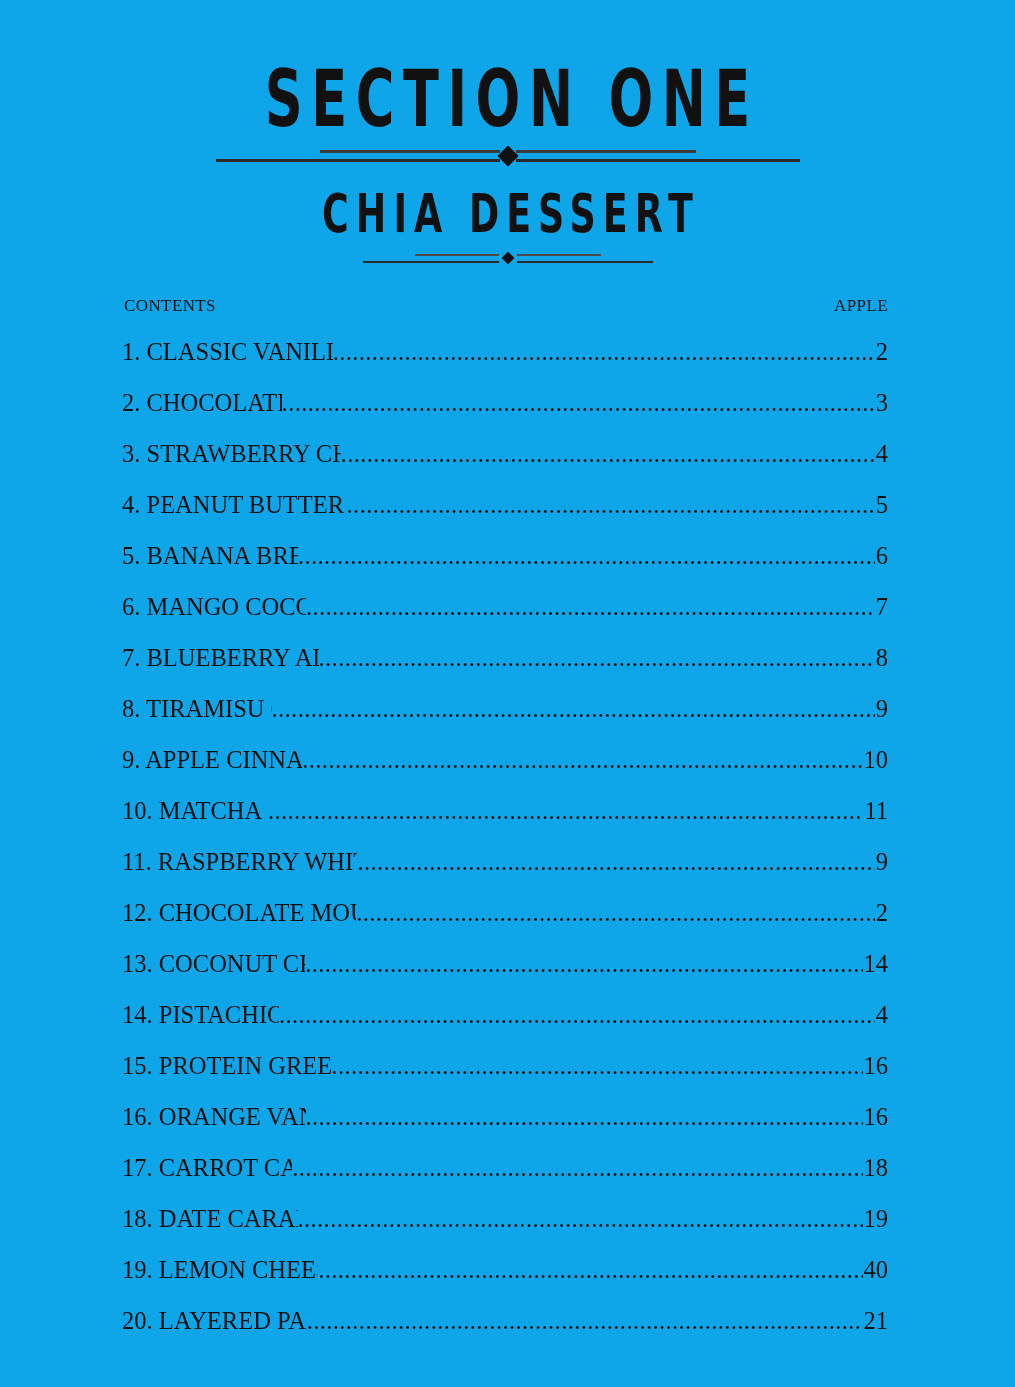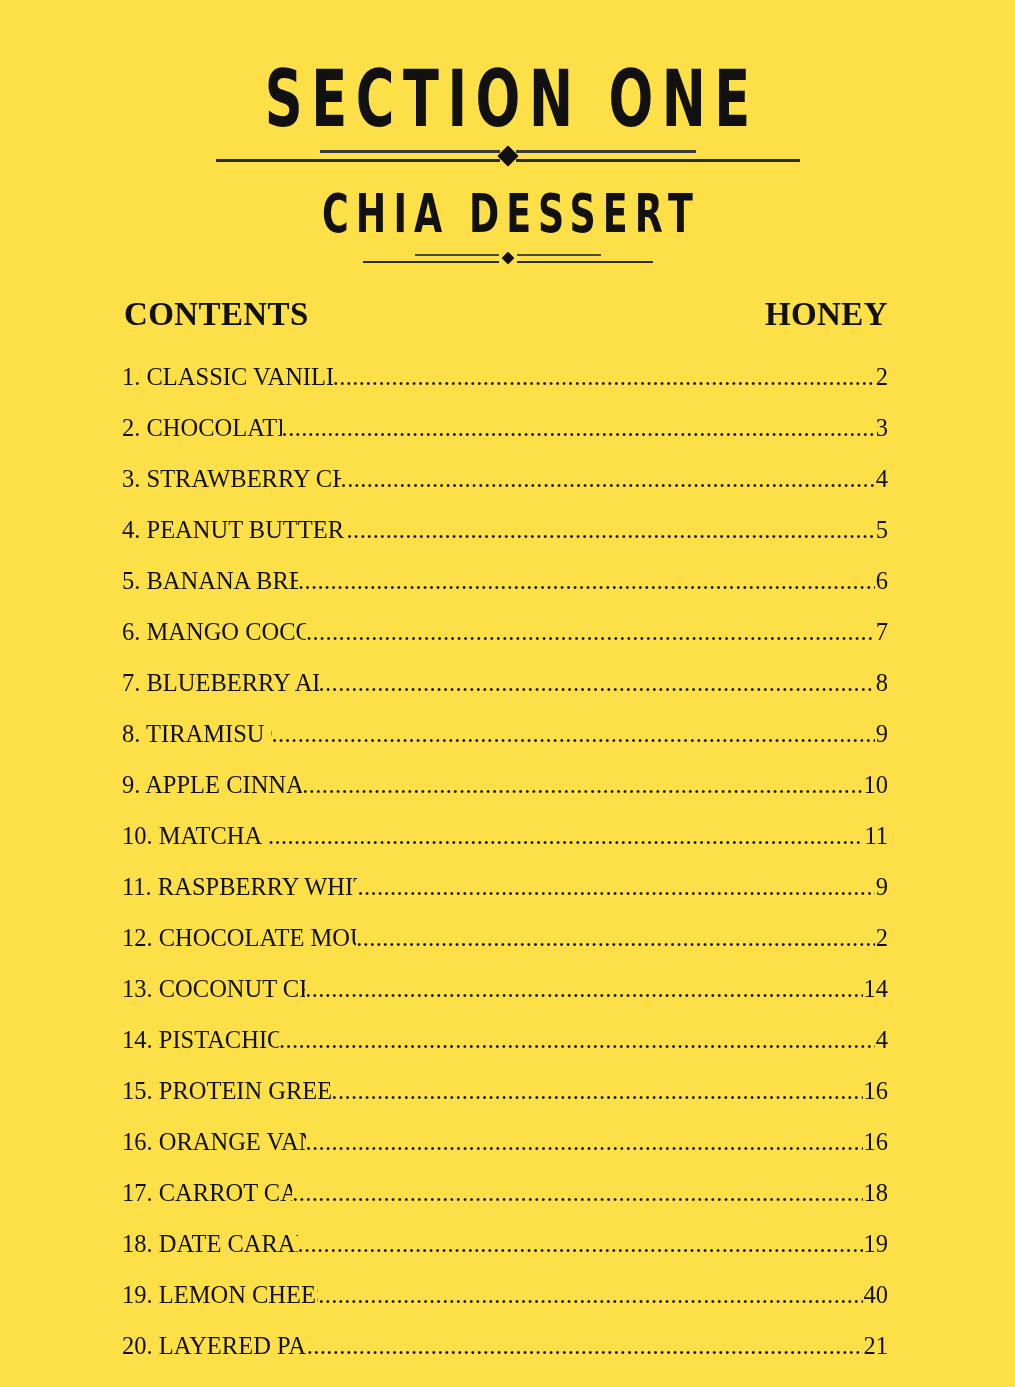--- a/index.html
+++ b/index.html
@@ -12,21 +12,21 @@
     height: 1387px;
     font-family: "Liberation Serif", "DejaVu Serif", serif;
     color: #111111;
     overflow: hidden;
   }
 
   .page {
     position: relative;
     width: 1015px;
     height: 1387px;
-    background: #fde047;
+    background: #0ea5e9;
     box-sizing: border-box;
   }
 
   
   .masthead {
     padding-top: 62px;
     text-align: center;
   }
 
   .section-title {
@@ -100,24 +100,24 @@
     position: absolute;
     left: 122px;
     right: 127px;
     top: 296px;
   }
 
   .toc-head {
     display: flex;
     justify-content: space-between;
     align-items: baseline;
-    font-weight: 700;
-    font-size: 33px;
+    font-weight: 400;
+    font-size: 17px;
     letter-spacing: 0.4px;
-    margin-bottom: 32px;
+    margin-bottom: 24px;
   }
   .toc-head .col-contents { padding-left: 2px; }
   .toc-head .col-page { padding-right: 0px; }
 
   .toc-list {
     list-style: none;
     margin: 0;
     padding: 0;
   }
 
@@ -179,21 +179,21 @@
       <span class="ln inner r"></span>
       <span class="ln outer r"></span>
     </div>
 
   </div>
 
   <div class="toc">
 
     <div class="toc-head">
       <span class="col-contents">CONTENTS</span>
-      <span class="col-page">HONEY</span>
+      <span class="col-page">APPLE</span>
     </div>
 
     <ul class="toc-list" id="toc-list">
         <li class="toc-row">
           <span class="entry">1. CLASSIC VANILLA HONEY CHIA PUDDING</span>
           <span class="dots">........................................................................................................................................................................................................</span>
           <span class="pg">2</span>
         </li>
         <li class="toc-row">
           <span class="entry">2. CHOCOLATE CHIA PUDDING</span>

